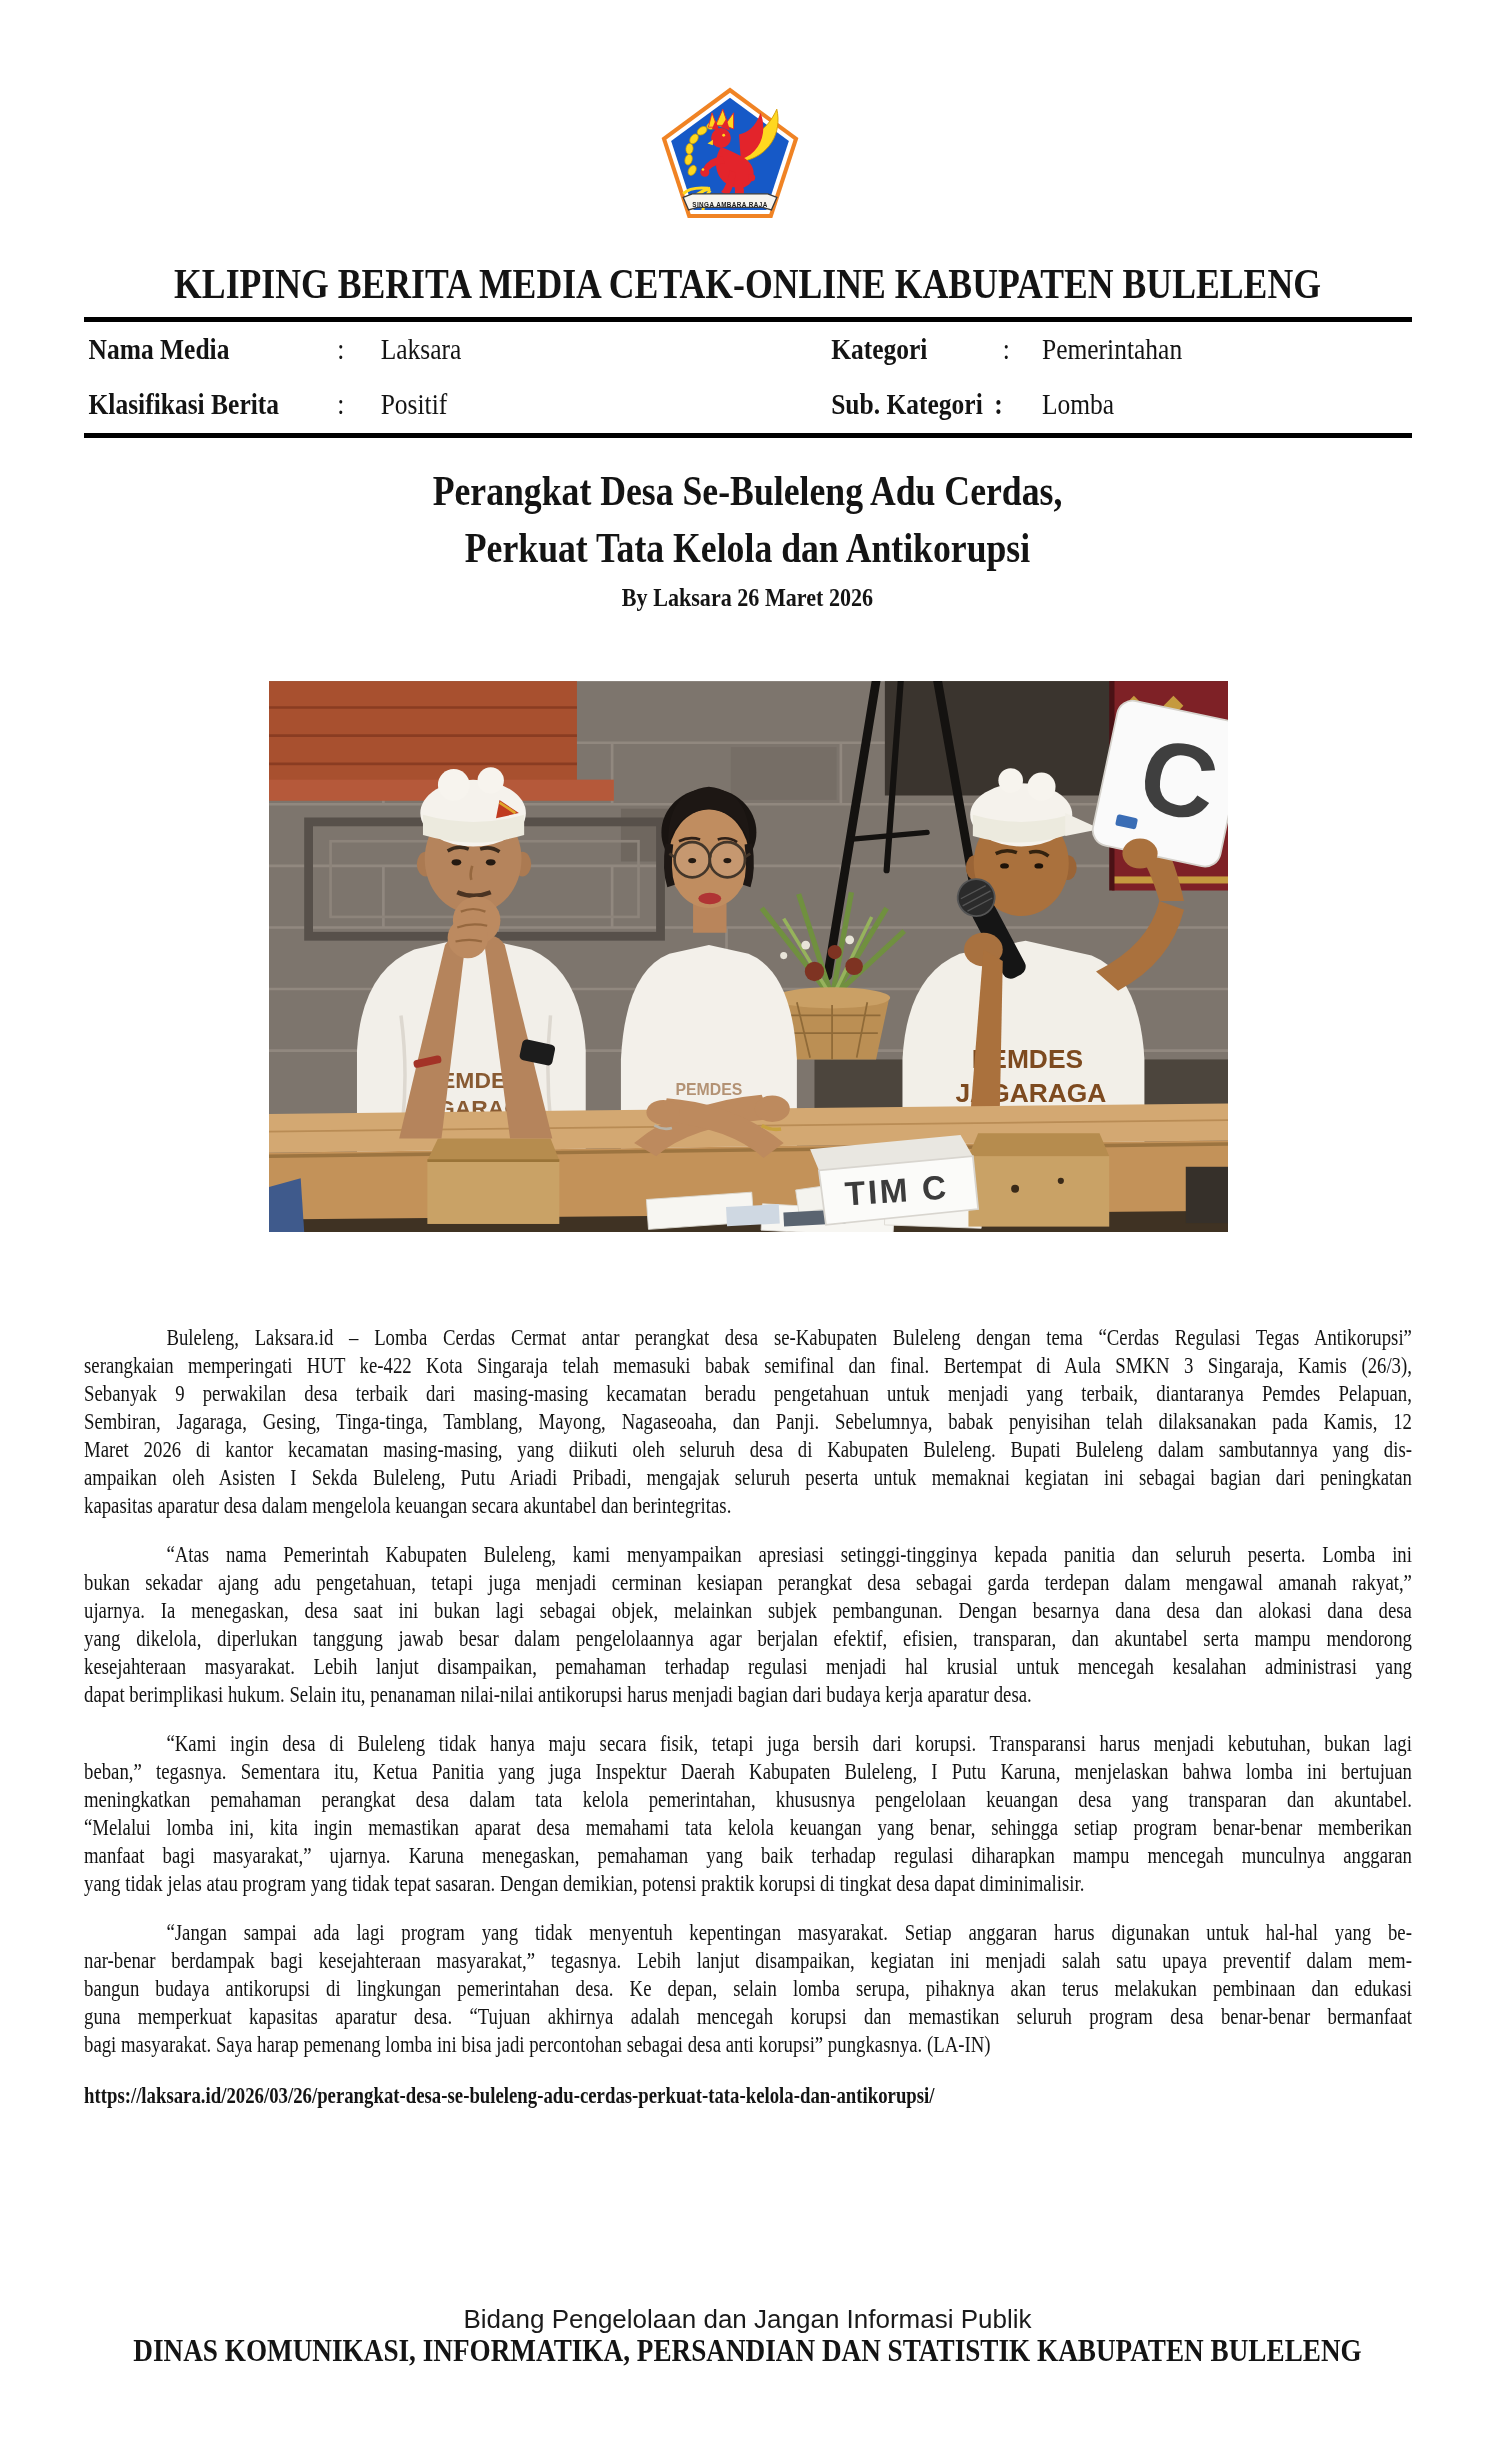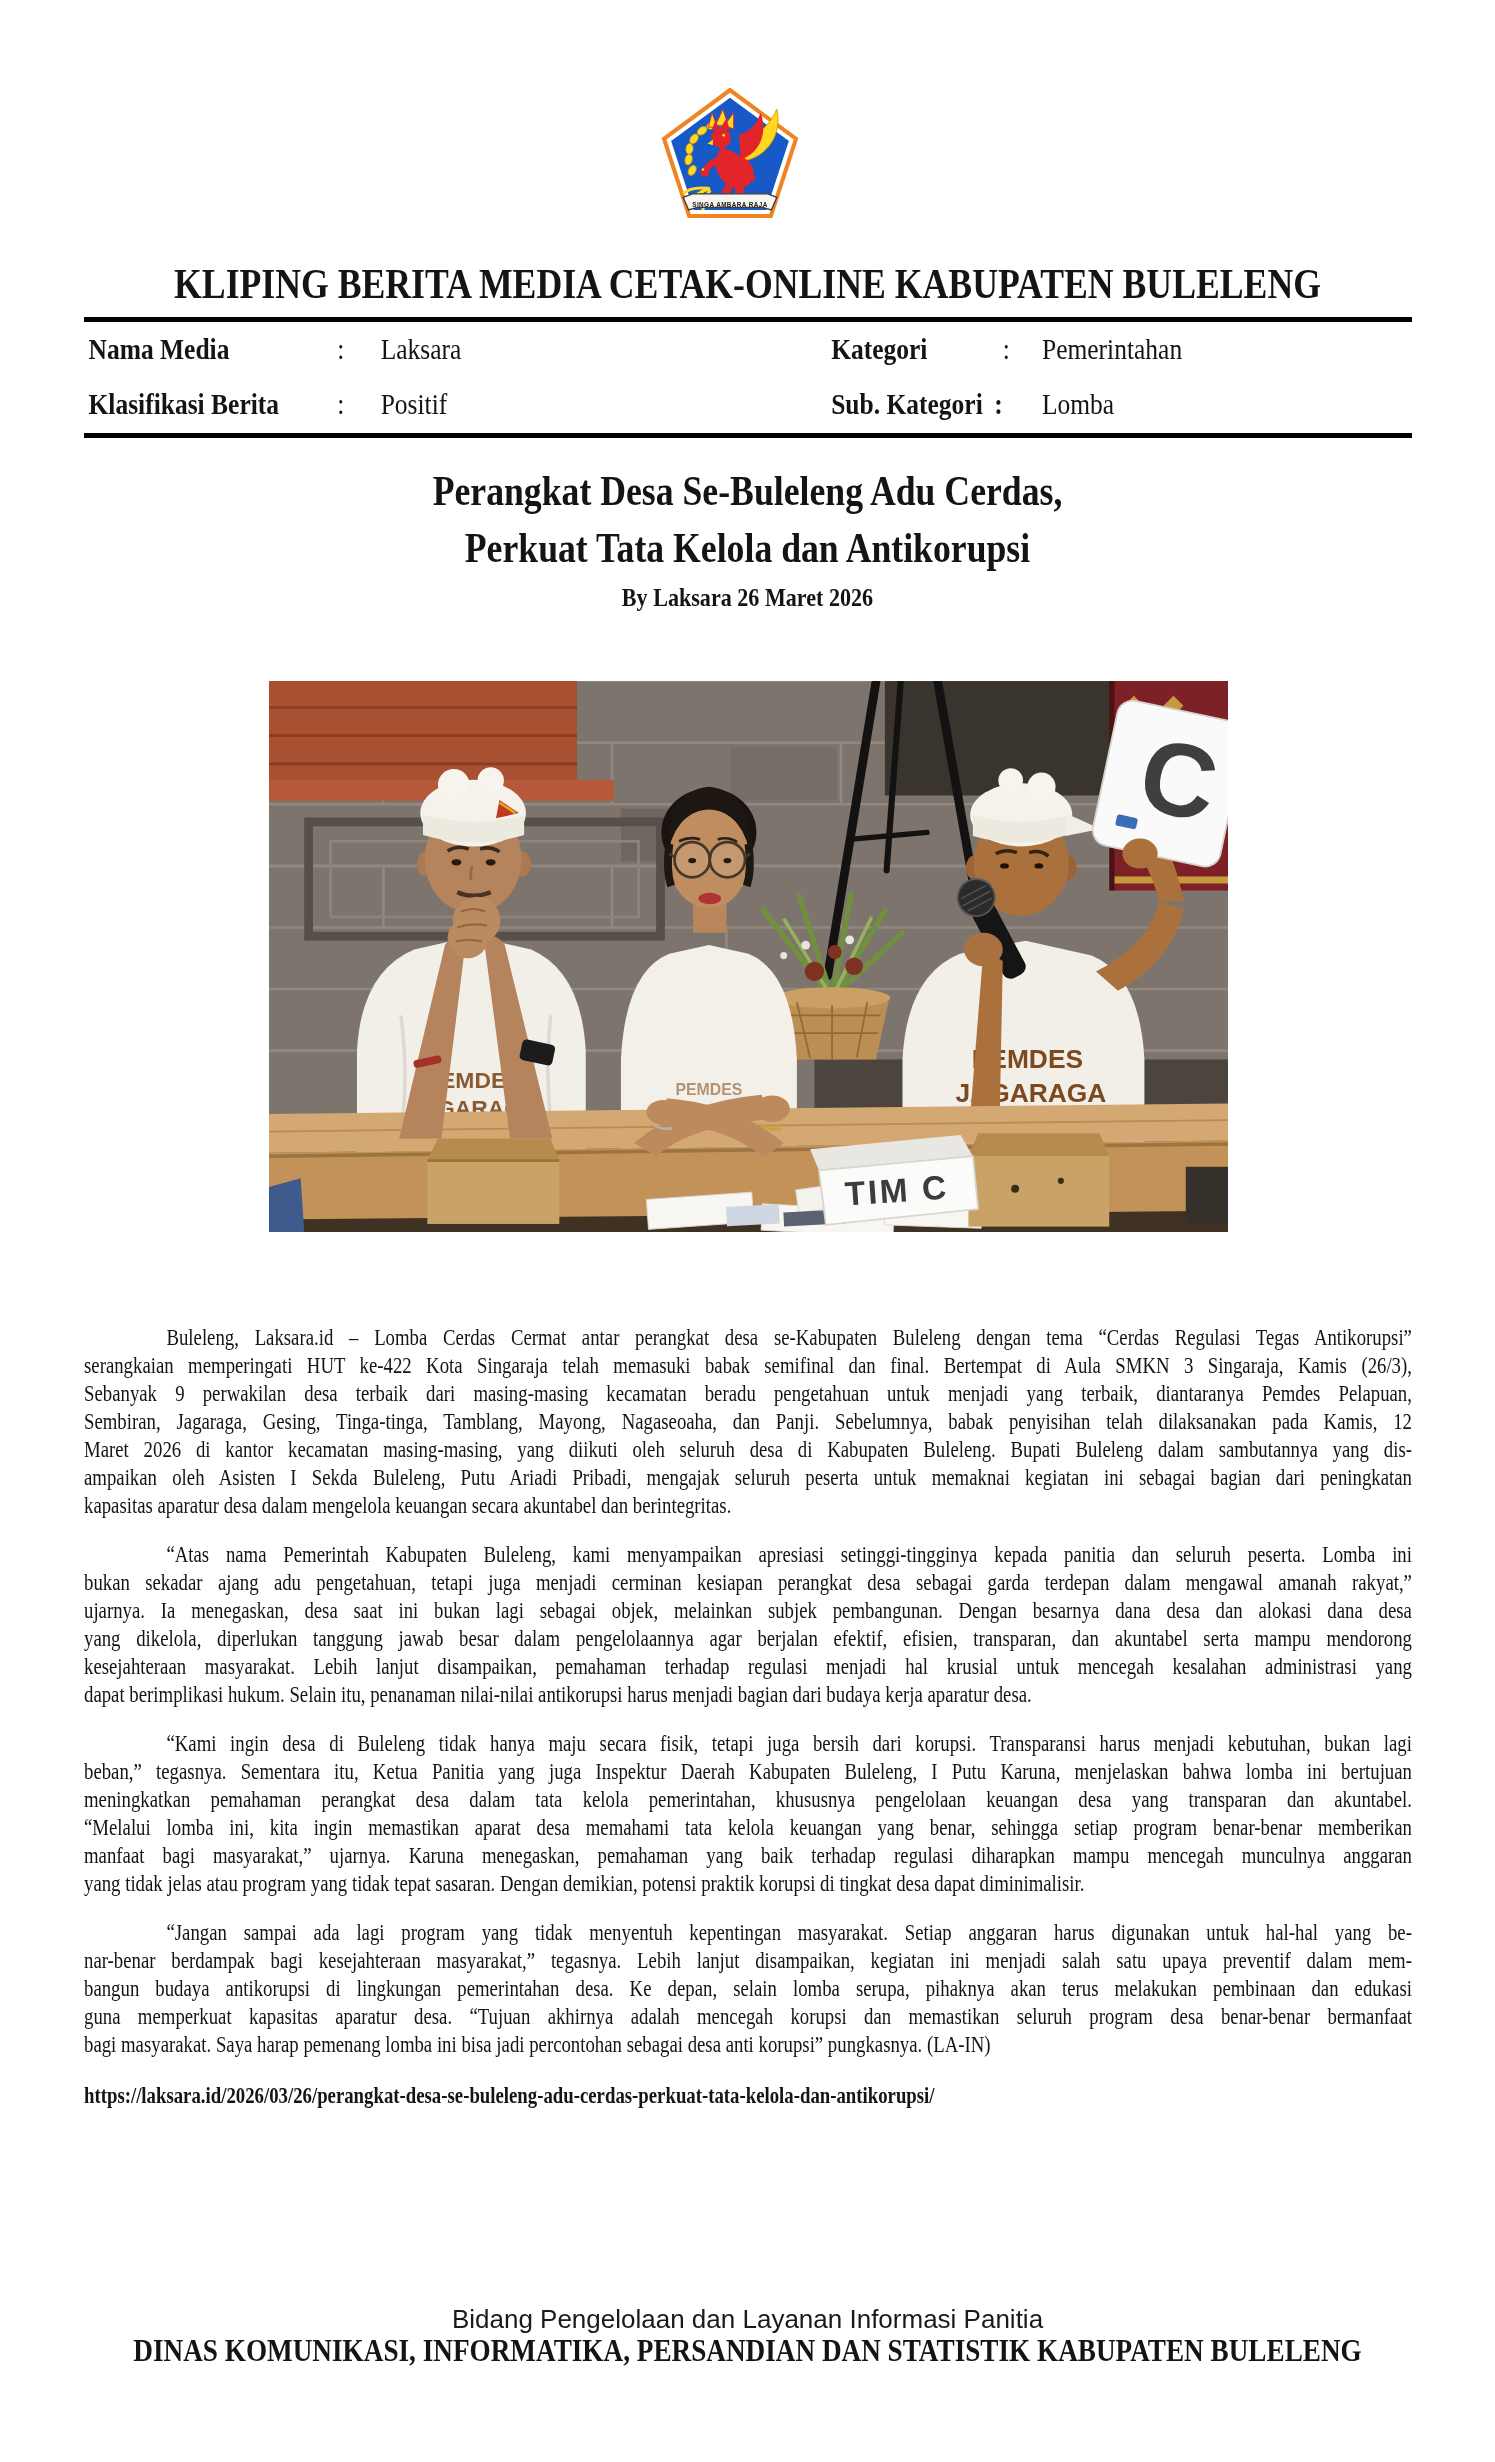--- a/index.html
+++ b/index.html
@@ -396,17 +396,17 @@
     <div class="para">
       <div class="bl ind">“Jangan sampai ada lagi program yang tidak menyentuh kepentingan masyarakat. Setiap anggaran harus digunakan untuk hal-hal yang be-</div>
       <div class="bl">nar-benar berdampak bagi kesejahteraan masyarakat,” tegasnya. Lebih lanjut disampaikan, kegiatan ini menjadi salah satu upaya preventif dalam mem-</div>
       <div class="bl">bangun budaya antikorupsi di lingkungan pemerintahan desa. Ke depan, selain lomba serupa, pihaknya akan terus melakukan pembinaan dan edukasi</div>
       <div class="bl">guna memperkuat kapasitas aparatur desa. “Tujuan akhirnya adalah mencegah korupsi dan memastikan seluruh program desa benar-benar bermanfaat</div>
       <div class="bl last">bagi masyarakat. Saya harap pemenang lomba ini bisa jadi percontohan sebagai desa anti korupsi” pungkasnya. (LA-IN)</div>
     </div>
     <div class="article-url">https://laksara.id/2026/03/26/perangkat-desa-se-buleleng-adu-cerdas-perkuat-tata-kelola-dan-antikorupsi/</div>
   </div>
 
-  <div class="footer1">Bidang Pengelolaan dan Layanan Informasi Panitia</div>
+  <div class="footer1">Bidang Pengelolaan dan Jangan Informasi Publik</div>
   <div class="cond footer2">DINAS KOMUNIKASI, INFORMATIKA, PERSANDIAN DAN STATISTIK KABUPATEN BULELENG</div>
 
 </div>
 
 
 </body></html>

